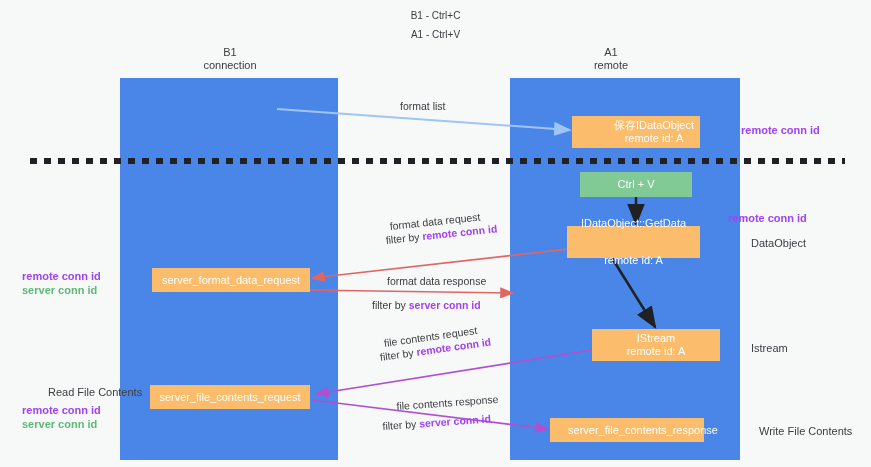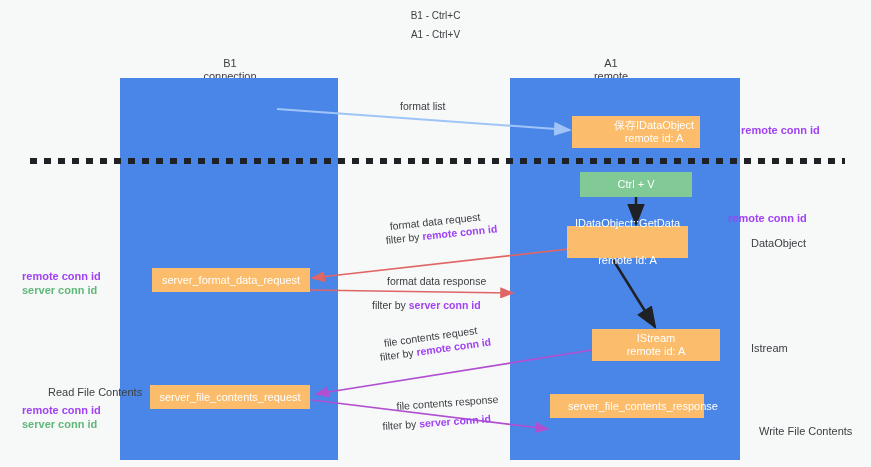--- a/index.html
+++ b/index.html
@@ -5,21 +5,21 @@
   html,body{margin:0;padding:0;}
   body{
     width:871px;height:467px;
     background:#f7f8f8;
     font-family:"Liberation Sans","DejaVu Sans",sans-serif;
     position:relative;overflow:hidden;
     color:#3c4043;
   }
   #canvas{position:absolute;inset:0;}
   .lane{position:absolute;background:#4a86e8;}
-  .lane-hdr{position:absolute;text-align:center;font-size:11px;line-height:13px;color:#3c4043;margin-top:11px;}
+  .lane-hdr{position:absolute;text-align:center;font-size:11px;line-height:13px;color:#3c4043;}
   .title{position:absolute;left:0;right:0;top:6px;text-align:center;font-size:10px;line-height:19px;color:#3c4043;}
   .box{
     position:absolute;box-sizing:border-box;
     display:flex;flex-direction:column;align-items:center;justify-content:center;
     font-size:11px;line-height:13px;color:#ffffff;text-align:center;
   }
   .box.green{background:#81c995;}
   .box.orange{background:#fbbc6b;}
   .box span{display:block;}
   .side{position:absolute;font-size:11px;line-height:14px;}
@@ -88,40 +88,40 @@
 
   <div class="box orange" style="left:572px;top:116px;width:128px;height:32px;padding-left:36px;">
     <span>保存IDataObject</span>
     <span>remote id: A</span>
   </div>
 
   <div class="box green" style="left:580px;top:172px;width:112px;height:25px;">
     <span>Ctrl + V</span>
   </div>
 
-  <div class="box orange" style="left:567px;top:226px;width:121px;height:32px;gap:24px;">
+  <div class="box orange" style="left:567px;top:226px;width:133px;height:32px;gap:24px;">
     <span>IDataObject::GetData</span>
     <span>remote id: A</span>
   </div>
 
   <div class="box orange" style="left:152px;top:268px;width:158px;height:24px;">
     <span>server_format_data_request</span>
   </div>
 
 
   <div class="box orange" style="left:592px;top:329px;width:128px;height:32px;">
     <span>IStream</span>
     <span>remote id: A</span>
   </div>
 
   <div class="box orange" style="left:150px;top:385px;width:160px;height:24px;">
     <span>server_file_contents_request</span>
   </div>
 
-  <div class="box orange" style="left:550px;top:394px;width:154px;height:24px;padding-left:32px;">
+  <div class="box orange" style="left:550px;top:418px;width:154px;height:24px;padding-left:32px;">
     <span>server_file_contents_response</span>
   </div>
 
   <div class="lbl" style="left:400px;top:99px;">format list</div>
 
   <div class="lbl" style="left:389px;top:219px;transform:rotate(-6deg);transform-origin:left top;">format data request</div>
   <div class="lbl" style="left:385px;top:233px;transform:rotate(-6deg);transform-origin:left top;">
     <span>filter by </span><b class="purple">remote conn id</b>
   </div>
 

